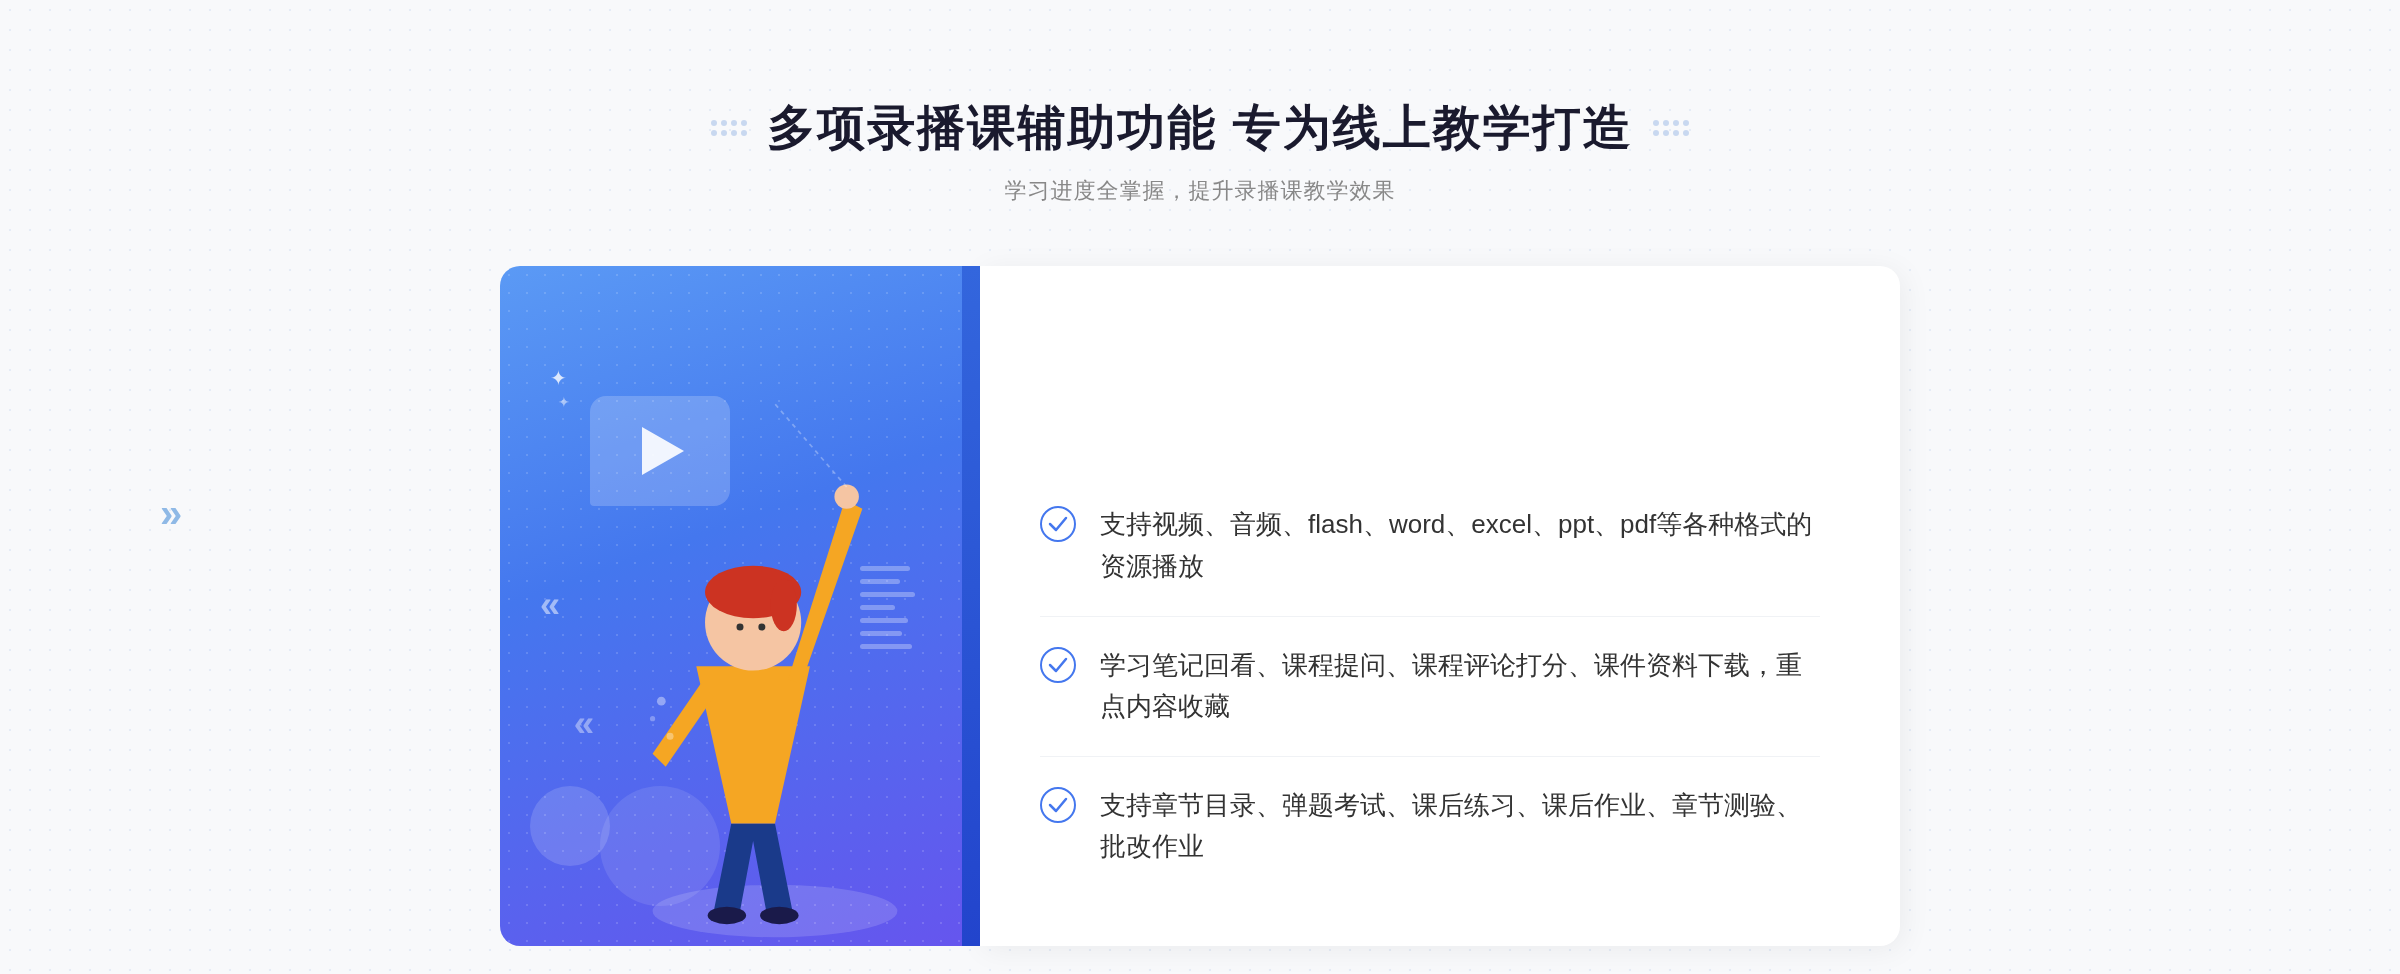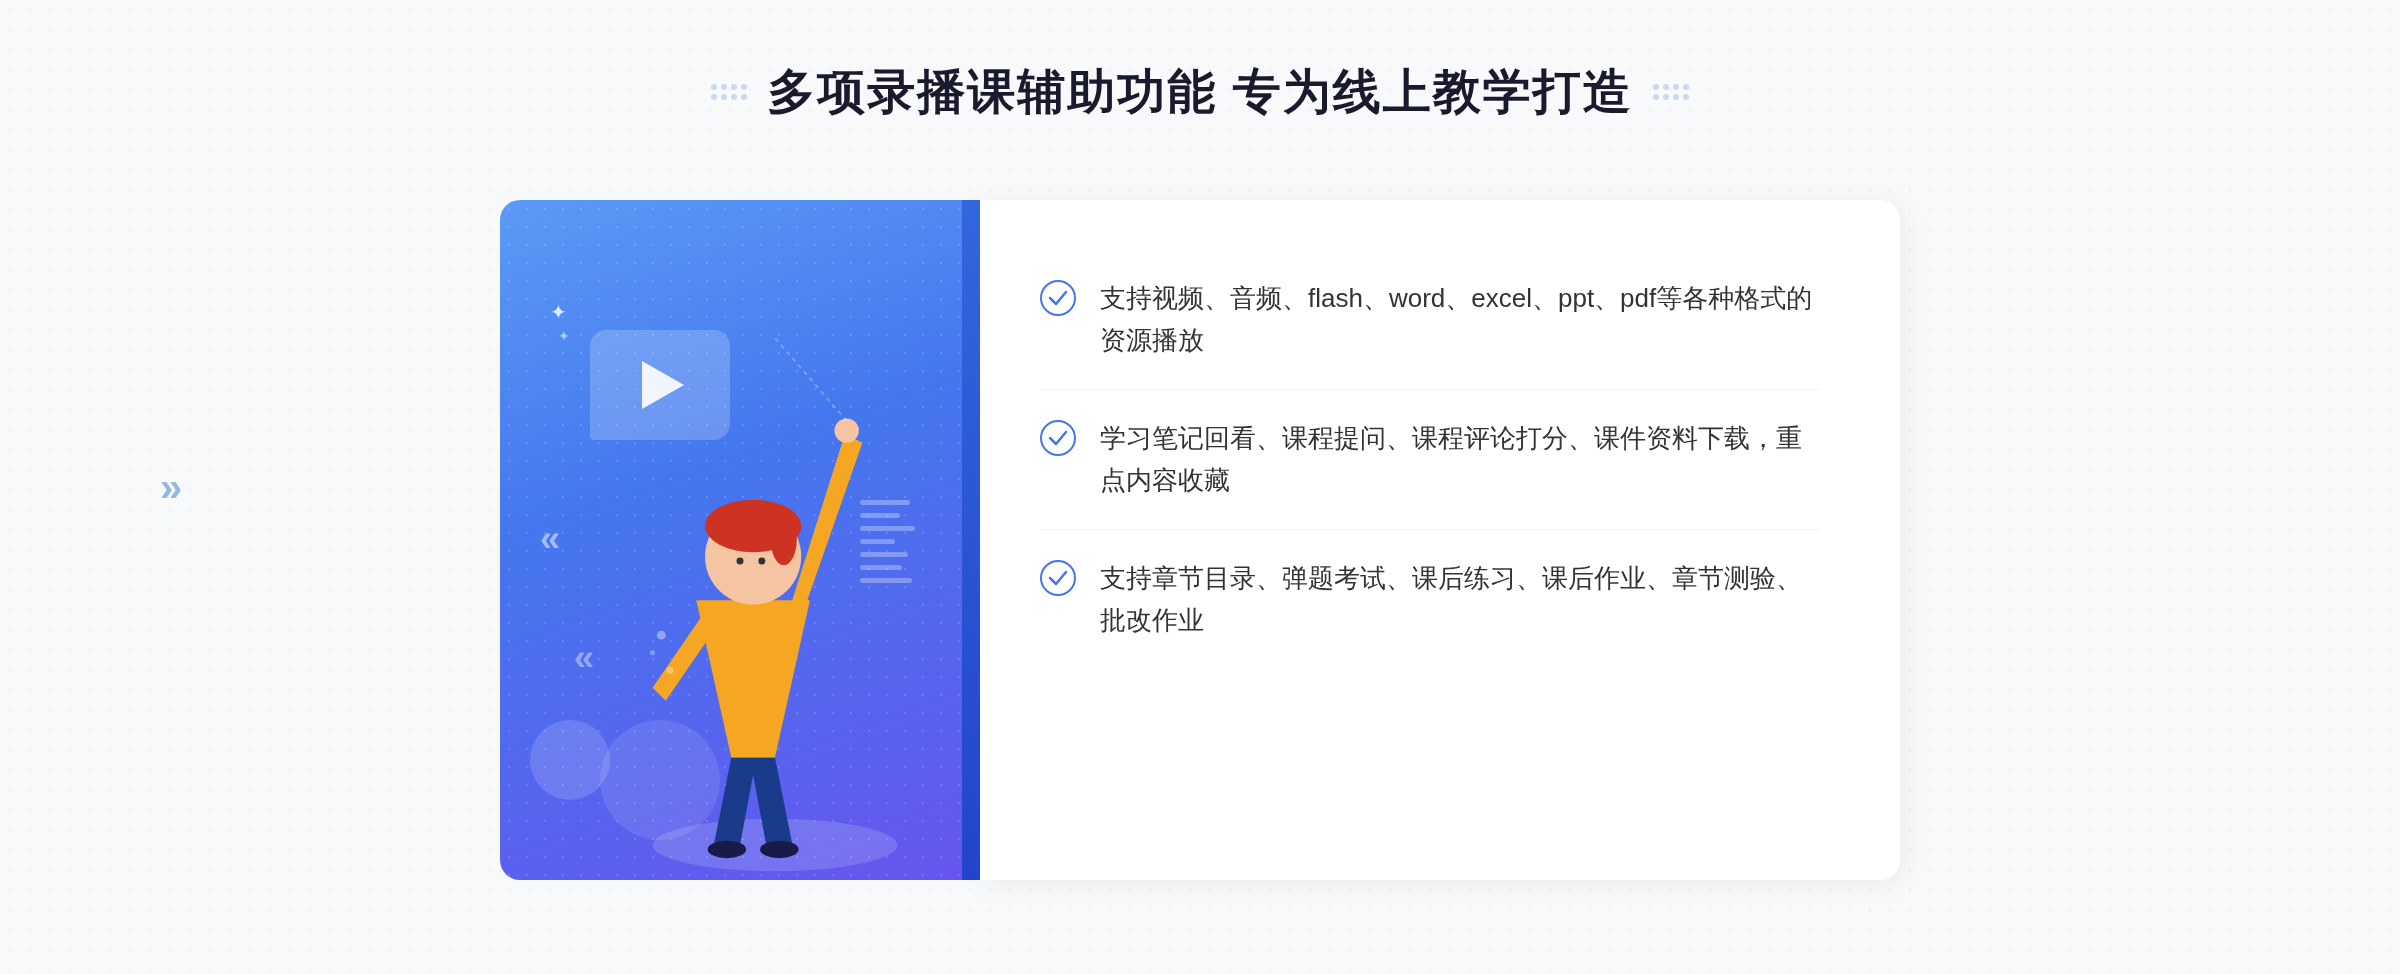--- a/index.html
+++ b/index.html
@@ -42,20 +42,21 @@
       background-size: 20px 20px;
       opacity: 0.4;
       pointer-events: none;
     }
 
     .header {
       text-align: center;
       margin-bottom: 60px;
       position: relative;
       z-index: 1;
+      margin-top: 36px;
     }
 
     .header-title-row {
       display: flex;
       align-items: center;
       justify-content: center;
       gap: 20px;
       margin-bottom: 16px;
     }
 
@@ -179,21 +180,21 @@
     }
 
     
     .content-panel {
       flex: 1;
       background: #fff;
       border-radius: 0 20px 20px 0;
       padding: 50px 80px 50px 60px;
       display: flex;
       flex-direction: column;
-      justify-content: flex-start;
+      justify-content: flex-end;
       box-shadow: 4px 4px 30px rgba(0,0,0,0.06);
     }
 
     .feature-item {
       display: flex;
       align-items: flex-start;
       gap: 24px;
       padding: 28px 0;
       border-bottom: 1px solid #f0f2f5;
     }
@@ -314,20 +315,21 @@
             <span></span>
             <span></span>
             <span></span>
           <span></span>
             <span></span>
             <span></span>
             <span></span>
         </div>
       </div>
     </div>
+    <p class="sub-title">学习进度全掌握，提升录播课教学效果</p>
   </div>
 
   <div class="content-area">
 
     <div class="illustration-panel">
 
       <div class="play-bubble">
         <div class="play-triangle"></div>
       </div>
 

